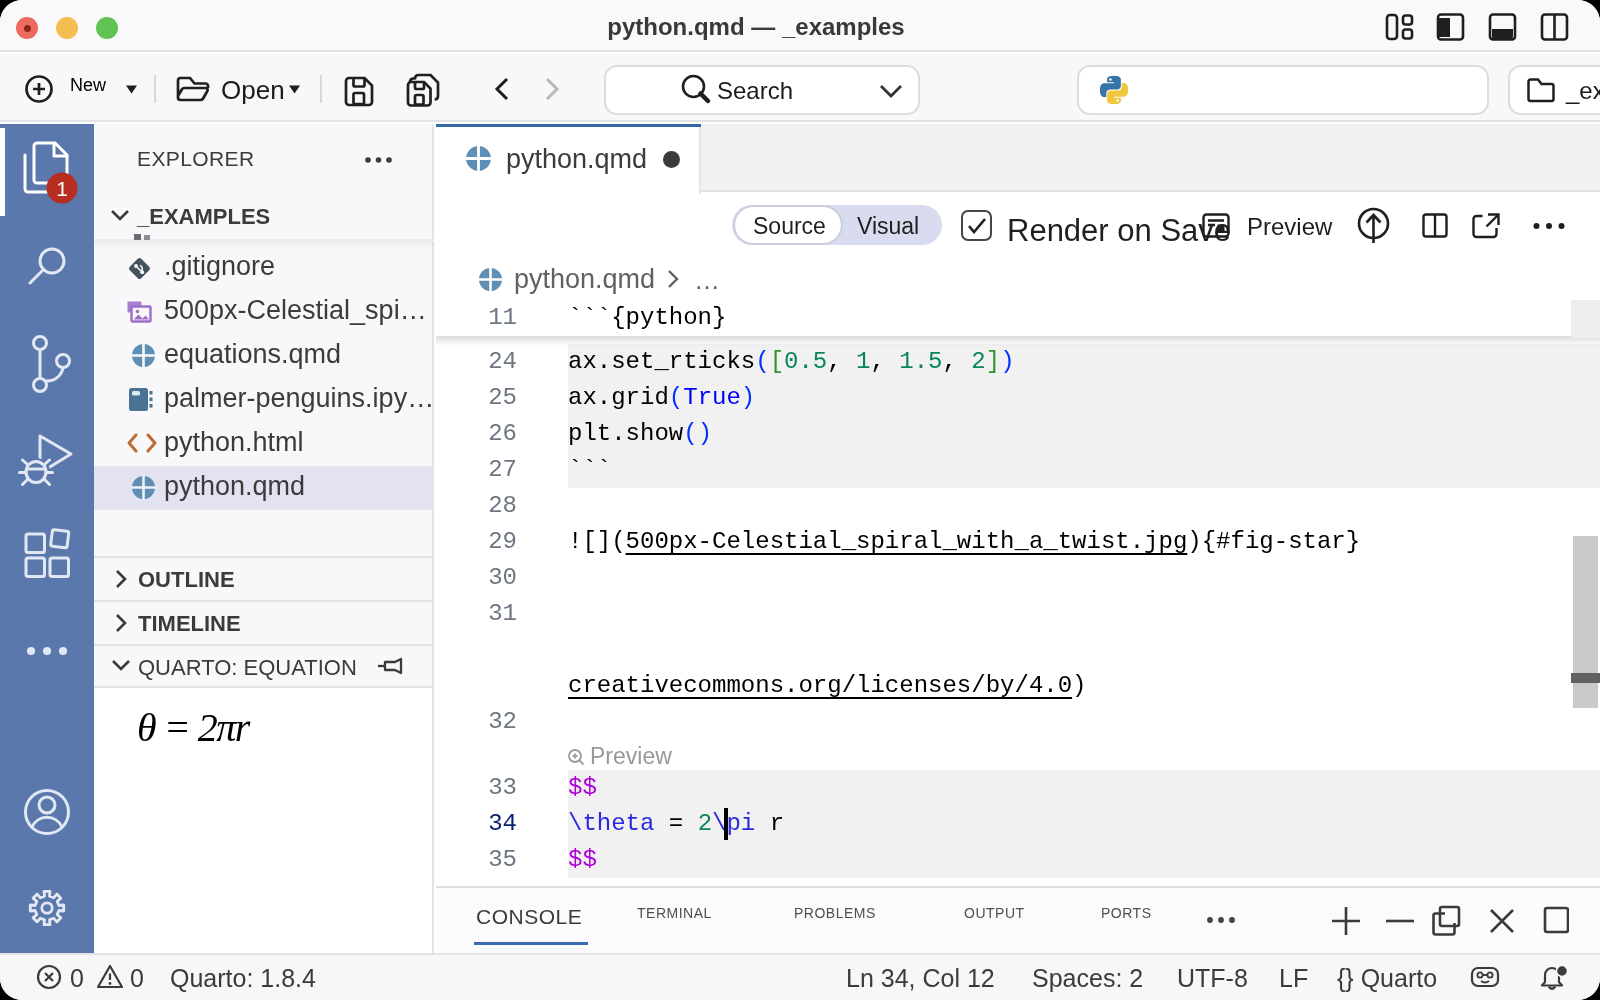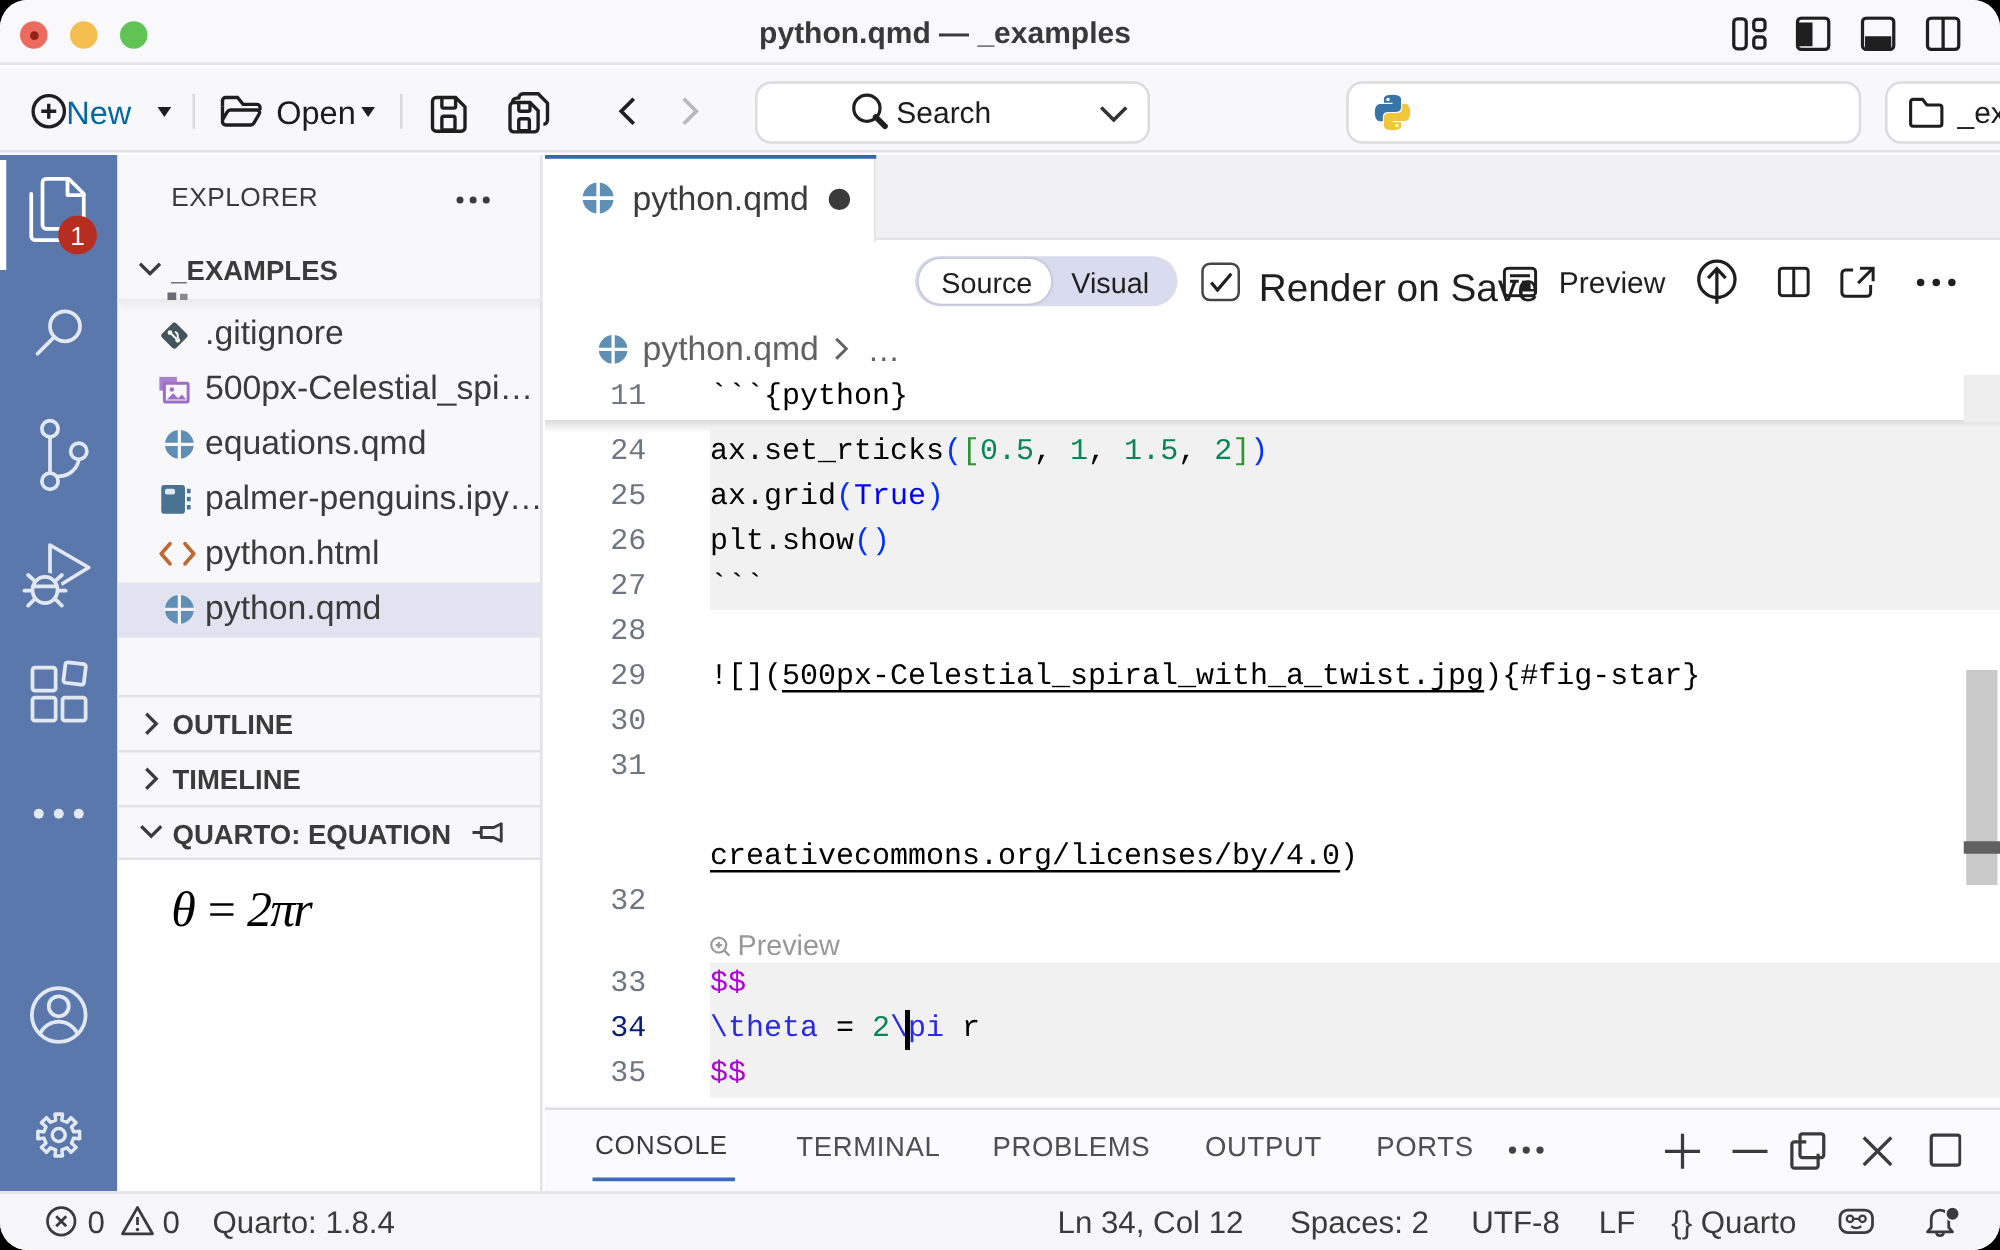--- a/index.html
+++ b/index.html
@@ -14,21 +14,21 @@
 .gact{color:#0b216f}
 .cl{left:132px}
 .cl i{font-style:normal;color:#0431fa}
 .cl b{font-weight:normal;color:#319331}
 .cl u{text-decoration:none;color:#098658}
 .cl k{color:#0000ff}
 .cl m{color:#af00db}
 .cl t{color:#2a2ae0}
 .cl r{color:#a31515}
 .cl w{color:#000;text-decoration:underline;text-underline-offset:5px;text-decoration-thickness:2px}
-.pt{top:19px;font-size:22px;letter-spacing:.5px;color:#4f4f4f}
+.pt{top:19px;font-size:14px;letter-spacing:.5px;color:#4f4f4f}
 .st{top:11px;font-size:25px;color:#3b3b3b}
 svg{display:block}
 </style>
 </head>
 <body>
 <div id="win">
 
 <div class="abs" style="left:0;top:0;width:1600px;height:52px;background:#f9f9fb;border-bottom:2px solid #e3e3e6"></div>
 <div class="abs" style="left:16px;top:17px;width:22px;height:22px;border-radius:50%;background:#ec6a5e"></div>
 <div class="abs" style="left:24px;top:25px;width:7px;height:7px;border-radius:50%;background:#90231a"></div>
@@ -75,21 +75,21 @@
       <path d="M487 25 l-10 10 l10 10" stroke-width="3"></path>
     </g>
     <path d="M527 25 l10 10 l-10 10" stroke="#b9b9bc" stroke-width="3" fill="none"></path>
 
     <path d="M106 31.5 h11 l-5.5 8 z" fill="#1f1f1f"></path>
     <path d="M269 31.5 h11 l-5.5 8 z" fill="#1f1f1f"></path>
 
     <line x1="135" y1="21" x2="135" y2="49" stroke="#d9d9dc" stroke-width="2"></line>
     <line x1="301" y1="21" x2="301" y2="49" stroke="#d9d9dc" stroke-width="2"></line>
   </svg>
-  <div class="abs" style="left:53px;top:21px;font-size:26px;color:#0369a1">New</div>
+  <div class="abs" style="left:70px;top:21px;font-size:18px;color:#000000">New</div>
   <div class="abs" style="left:221px;top:21px;font-size:26px;color:#1c1c1c">Open</div>
 </div>
 
 <div class="abs" style="left:604px;top:65px;width:316px;height:50px;background:#fff;border:2px solid #dcdcdf;border-radius:13px"></div>
 <div class="abs" id="searchbox" style="left:604px;top:65px;width:316px;height:50px">
   <svg class="abs" style="left:76px;top:9px" width="32" height="32" viewBox="0 0 32 32">
     <circle cx="13.5" cy="12.5" r="10.5" fill="none" stroke="#1f1f1f" stroke-width="2.6"></circle>
     <line x1="20.5" y1="19.5" x2="28" y2="27" stroke="#1f1f1f" stroke-width="4.5" stroke-linecap="round"></line>
   </svg>
   <div class="abs" style="left:113px;top:12px;font-size:24px;color:#1c1c1c">Search</div>
@@ -244,21 +244,21 @@
   <div class="abs" style="left:44px;top:11px;font-size:22px;font-weight:bold;color:#3b3b3b">OUTLINE</div>
   <div class="abs" style="left:0;top:44px;width:338px;height:44px;border-top:2px solid #e3e3e6"></div>
   <svg class="abs" style="left:20px;top:57px" width="14" height="20" viewBox="0 0 14 20">
         <path d="M3 2 l8 8 l-8 8" fill="none" stroke="#3b3b3b" stroke-width="2.6"></path>
       </svg>
   <div class="abs" style="left:44px;top:55px;font-size:22px;font-weight:bold;color:#3b3b3b">TIMELINE</div>
   <div class="abs" style="left:0;top:88px;width:338px;height:44px;border-top:2px solid #e3e3e6;border-bottom:2px solid #e3e3e6"></div>
   <svg class="abs" style="left:17px;top:102px" width="20" height="14" viewBox="0 0 20 14">
         <path d="M2 3 l8 8 l8-8" fill="none" stroke="#3b3b3b" stroke-width="2.6"></path>
       </svg>
-  <div class="abs" style="left:44px;top:99px;font-size:22px;font-weight:bold;color:#3b3b3b">QUARTO: EQUATION</div>
+  <div class="abs" style="left:44px;top:99px;font-size:22px;font-weight:normal;color:#3b3b3b">QUARTO: EQUATION</div>
   <svg class="abs" style="left:283px;top:100px" width="26" height="24" viewBox="0 0 26 24">
     <path d="M8 6 h10 l6-3 v14 l-6-3 h-10 z" fill="none" stroke="#3b3b3b" stroke-width="2.3" stroke-linejoin="round"></path>
     <path d="M1 10 h7" stroke="#3b3b3b" stroke-width="2.3"></path>
   </svg>
 </div>
 
 <div class="abs" style="left:94px;top:688px;width:338px;height:265px;background:#fff"></div>
 <div class="abs eq" style="left:137px;top:704px;width:260px">θ = 2πr</div>
 
 <div class="abs" style="left:436px;top:124px;width:1164px;height:68px;background:#f1f1f4;border-bottom:2px solid #e3e3e6"></div>

